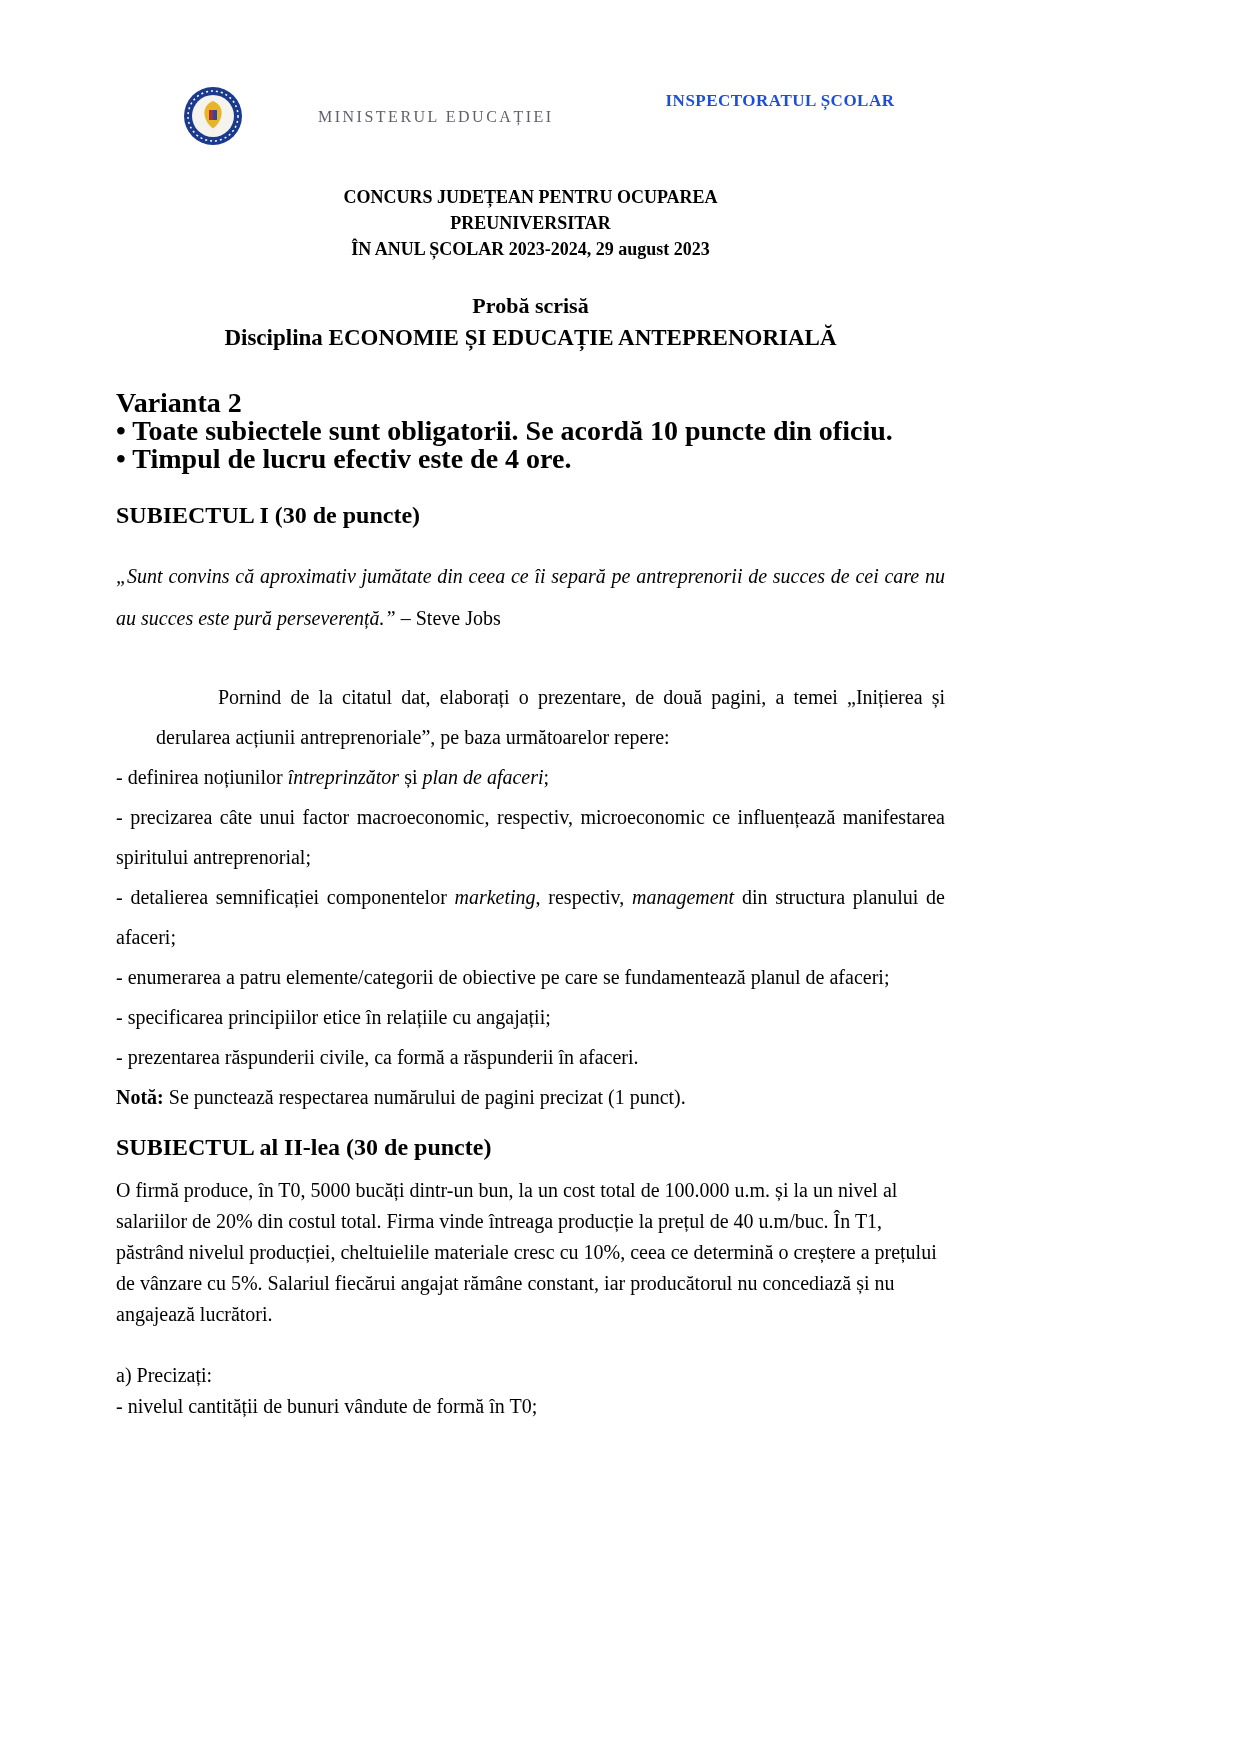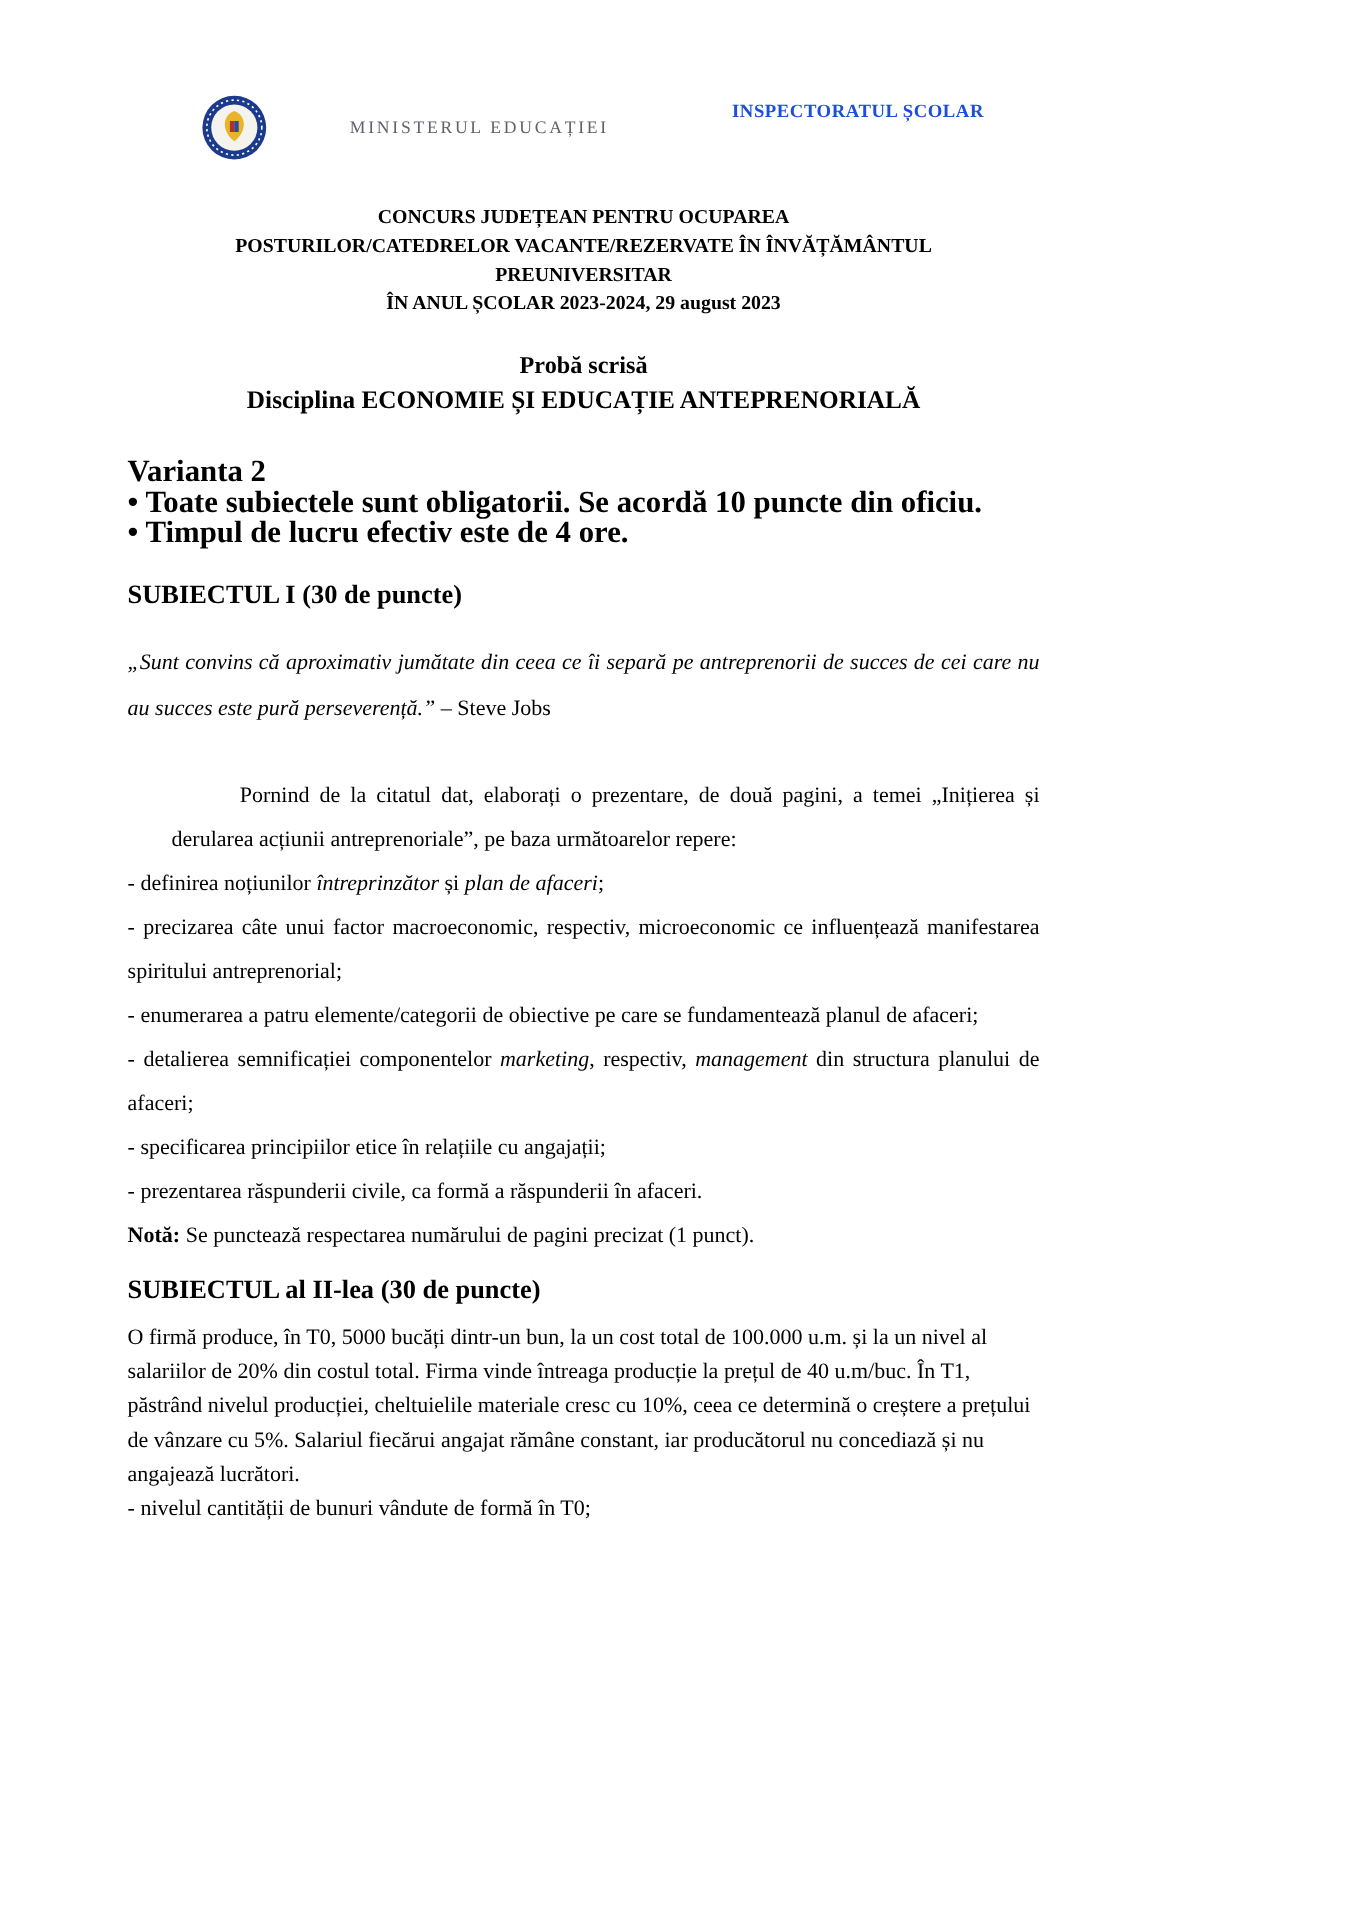--- a/index.html
+++ b/index.html
@@ -65,21 +65,20 @@
     <div class="ministry">MINISTERUL EDUCAȚIEI</div>
     <div class="inspectorate">
       <div>INSPECTORATUL ȘCOLAR</div>
     </div>
   </header>
 
   <main class="content">
 
     <div class="title-block">
       <div>CONCURS JUDEȚEAN PENTRU OCUPAREA</div>
-      <div>POSTURILOR/CATEDRELOR VACANTE/REZERVATE ÎN ÎNVĂȚĂMÂNTUL</div>
       <div>PREUNIVERSITAR</div>
       <div>ÎN ANUL ȘCOLAR 2023-2024, 29 august 2023</div>
     </div>
 
     <div class="proba">Probă scrisă</div>
     <div class="disciplina">Disciplina ECONOMIE ȘI EDUCAȚIE ANTEPRENORIALĂ</div>
 
     <div class="general">
       <div>Varianta 2</div>
       <div>• Toate subiectele sunt obligatorii. Se acordă 10 puncte din oficiu.</div>
@@ -88,27 +87,28 @@
 
     <div class="subject-heading s1-heading">SUBIECTUL I (30 de puncte)</div>
 
     <p class="quote"><span class="qt">„Sunt convins că aproximativ jumătate din ceea ce îi separă pe antreprenorii de succes de cei care nu au succes este pură perseverență.”</span><span> – Steve Jobs</span></p>
 
     <p class="intro">Pornind de la citatul dat, elaborați o prezentare, de două pagini, a temei „Inițierea și derularea acțiunii antreprenoriale”, pe baza următoarelor repere:</p>
 
     <div class="repere">
       <p><span>- definirea noțiunilor </span><span class="it">întreprinzător</span><span> și </span><span class="it">plan de afaceri</span><span>;</span></p>
       <p>- precizarea câte unui factor macroeconomic, respectiv, microeconomic ce influențează manifestarea spiritului antreprenorial;</p>
+      <p><span>- detalierea semnificației componentelor </span><span class="it">marketing</span><span>, respectiv, </span><span class="it">management</span><span> din structura planului de afaceri;</span></p>
       <p>- enumerarea a patru elemente/categorii de obiective pe care se fundamentează planul de afaceri;</p>
-      <p><span>- detalierea semnificației componentelor </span><span class="it">marketing</span><span>, respectiv, </span><span class="it">management</span><span> din structura planului de afaceri;</span></p>
       <p>- specificarea principiilor etice în relațiile cu angajații;</p>
       <p>- prezentarea răspunderii civile, ca formă a răspunderii în afaceri.</p>
       <p><span class="bd">Notă:</span><span> Se punctează respectarea numărului de pagini precizat (1 punct).</span></p>
     </div>
 
     <div class="subject-heading s2-heading">SUBIECTUL al II-lea (30 de puncte)</div>
 
     <p class="s2-par">O firmă produce, în T0, 5000 bucăți dintr-un bun, la un cost total de 100.000 u.m. și la un nivel al salariilor de 20% din costul total. Firma vinde întreaga producție la prețul de 40 u.m/buc. În T1, păstrând nivelul producției, cheltuielile materiale cresc cu 10%, ceea ce determină o creștere a prețului de vânzare cu 5%. Salariul fiecărui angajat rămâne constant, iar producătorul nu concediază și nu angajează lucrători.</p>
 
+    <p class="s2-item-a">a) Precizați:</p>
     <p class="s2-item-a1">- nivelul cantității de bunuri vândute de formă în T0;</p>
 
   </main>
 </div>
 
 </body></html>

